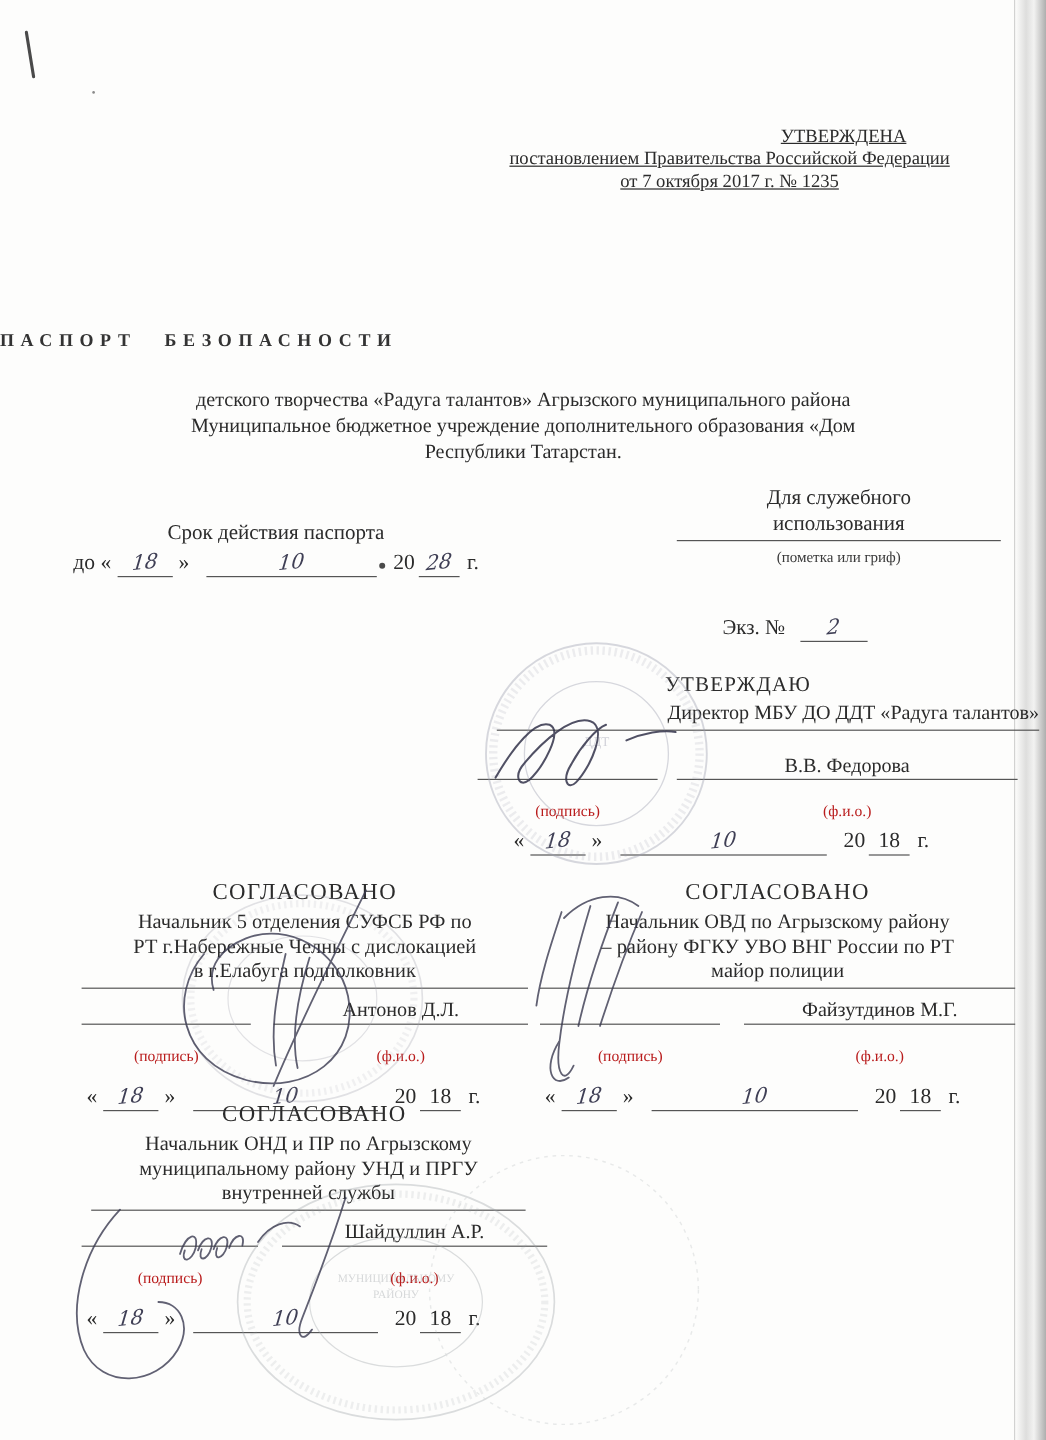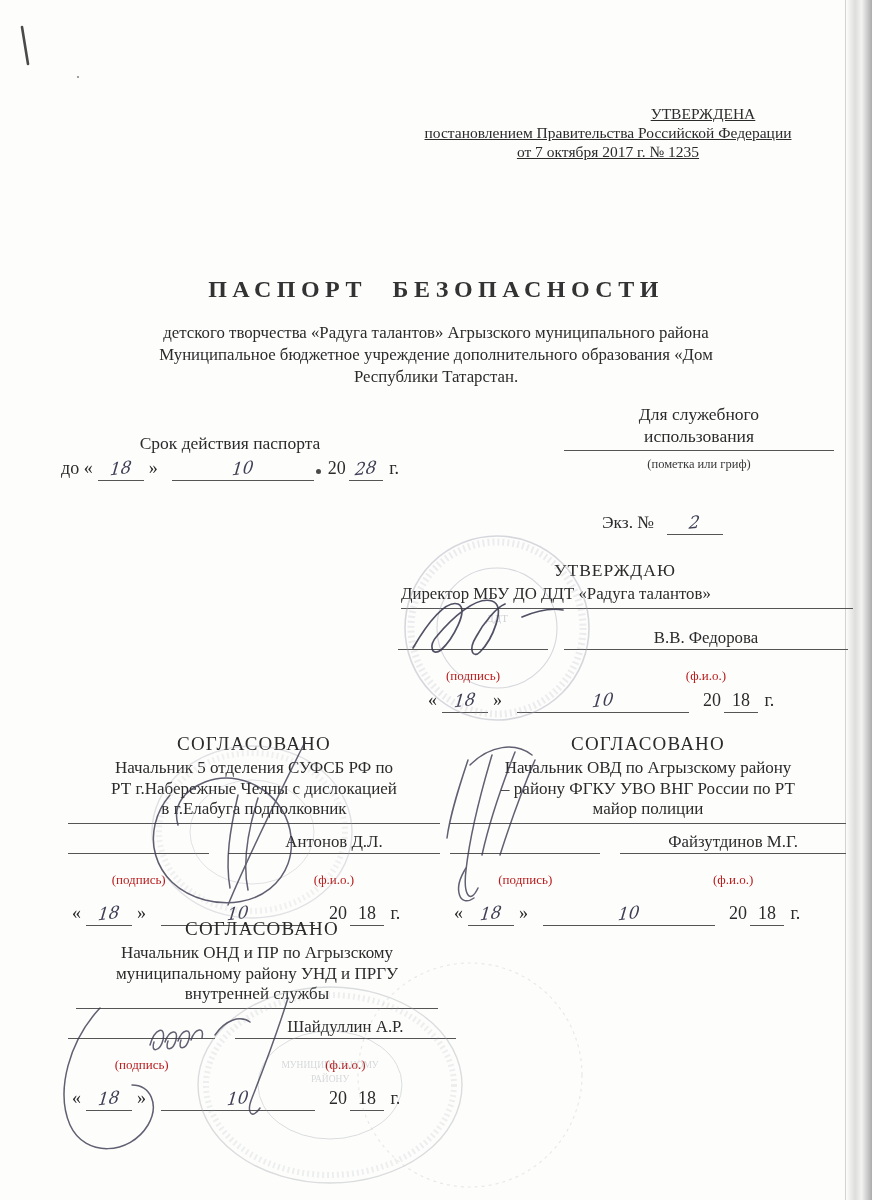--- a/index.html
+++ b/index.html
@@ -6,36 +6,36 @@
   .page{
     position:relative;width:872px;height:1200px;background:#fdfdfc;
     font-family:"Liberation Serif","DejaVu Serif",serif;color:#2b2b2b;
     overflow:hidden;margin:0 auto;
   }
   .abs{position:absolute;}
   
   .doc-header{top:104px;left:412px;width:392px;text-align:center;font-size:15.5px;line-height:19px;text-decoration:underline;}
   .hdr-line1{transform:translateX(95px);}
   
-  .doc-title{top:276px;left:0;width:100%;text-align:center;font-size:24px;font-weight:bold;
+  .doc-title{top:276px;left:0;width:100%;text-align:left;font-size:15px;font-weight:bold;
     letter-spacing:5.5px;word-spacing:14px;color:#333;}
   
   .org{top:322px;left:116px;width:640px;text-align:center;font-size:16.8px;line-height:22px;}
   
   .validity{top:433px;left:60px;width:340px;text-align:center;font-size:17.5px;}
   .validity .row2{margin-top:4px;white-space:nowrap;}
   
   .dsp{top:403px;left:564px;width:270px;text-align:center;font-size:17.5px;line-height:22px;}
   .dsp .dsp-text{border-bottom:1.4px solid #555;padding-bottom:3px;}
   .dsp .cap{font-size:12.5px;color:#3a3a3a;padding-top:2px;}
   
   .copy-line{top:512px;left:602px;font-size:17.5px;}
   
   .apr-heading{top:560px;left:430px;width:370px;text-align:center;font-size:17.5px;letter-spacing:1px;}
-  .apr-position{top:584px;left:401px;width:452px;text-align:left;font-size:16.8px;
+  .apr-position{top:584px;left:414px;width:452px;text-align:right;font-size:16.8px;
     border-bottom:1.4px solid #555;padding-bottom:4px;}
   .sig-row{display:flex;align-items:flex-end;}
   .sig-col{display:flex;flex-direction:column;gap:16px;}
   .sig-line{border-bottom:1.4px solid #555;min-height:21px;text-align:center;font-size:16.8px;}
   .sig-cap{text-align:center;font-size:13px;color:#b91c1c;padding-top:2px;}
   .apr-sign{top:628px;left:398px;width:450px;}
   .apr-sign .c1{width:150px;}
   .apr-sign .c2{flex:1;margin-left:16px;}
   
   .date-row{font-size:18px;white-space:nowrap;}

